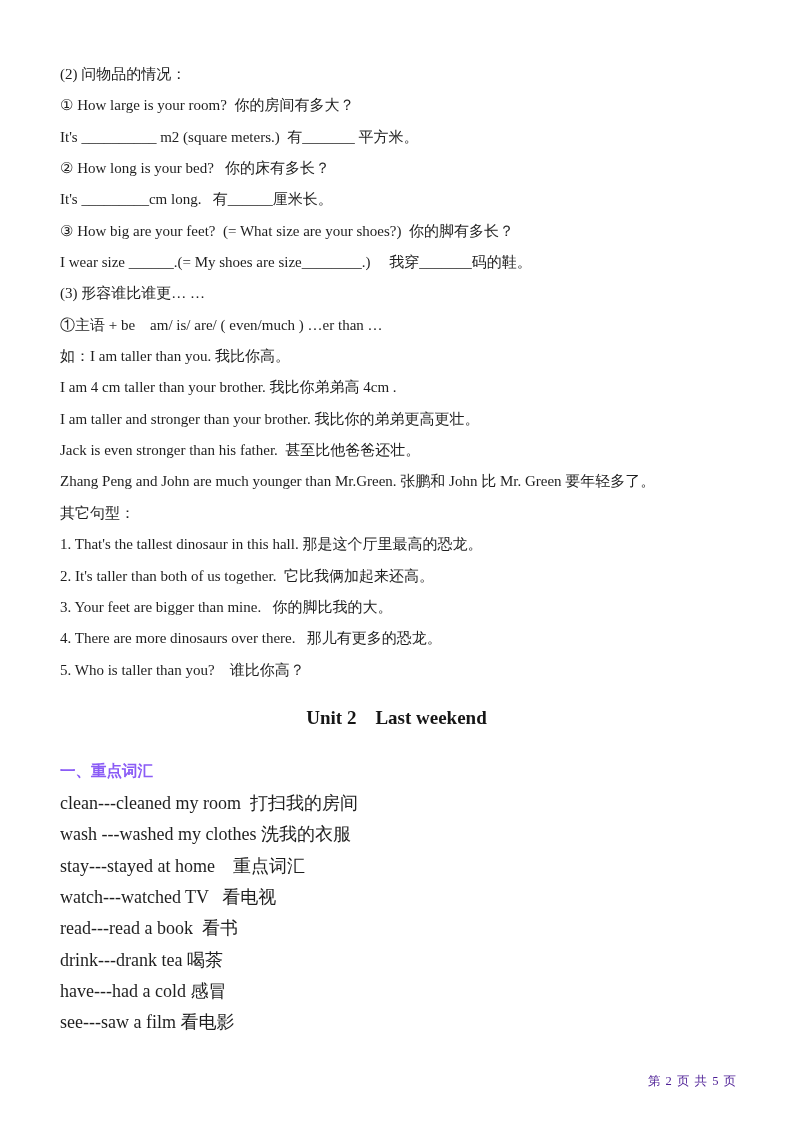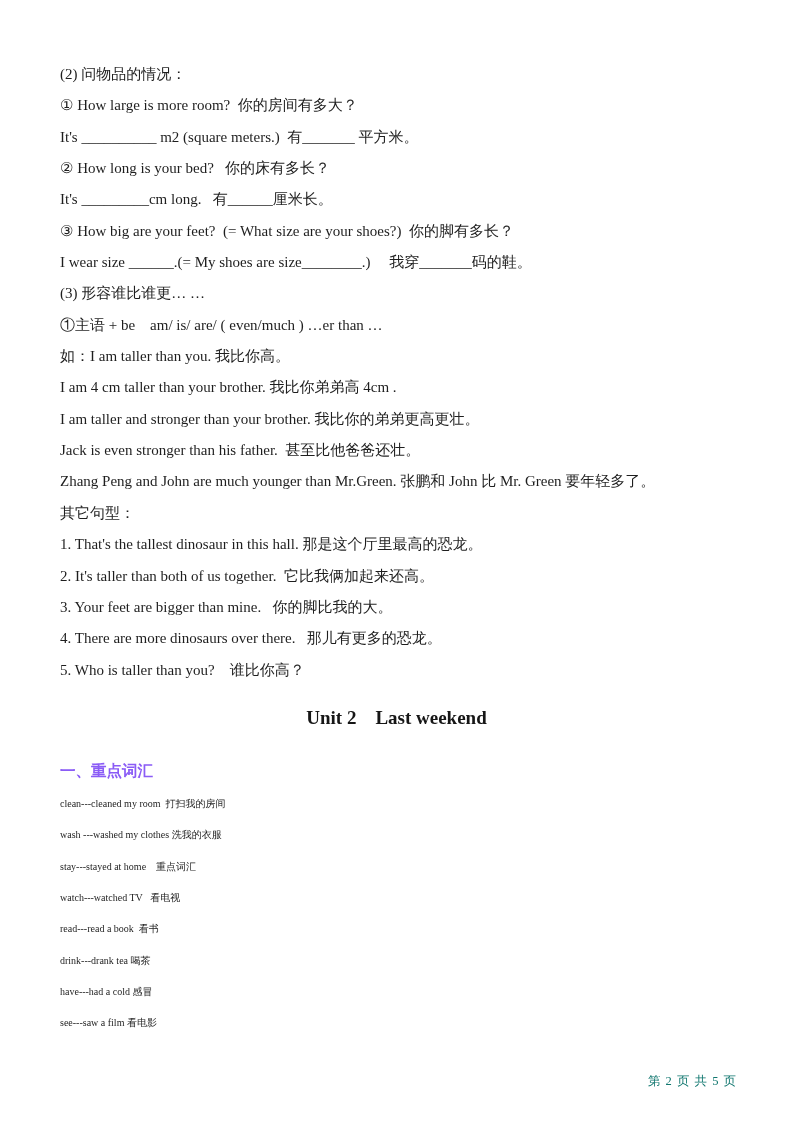--- a/index.html
+++ b/index.html
@@ -55,42 +55,42 @@
   .vocab-columns {
     position: absolute;
     top: 793px;
     left: 60px;
     display: flex;
   }
   .vocab-col-left { width: 353px; }
   .vocab-col-right { width: 330px; }
   .vocab-item {
     height: 31.35px;
-    font-size: 10px;
+    font-size: 18px;
     line-height: 21px;
     white-space: pre;
   }
   .page-footer {
     position: absolute;
     top: 1073px;
     right: 56px;
     font-size: 12.5px;
     letter-spacing: 1px;
-    color: #0f766e;
+    color: #4c1d95;
     white-space: pre;
   }
 </style>
 </head>
 <body>
 
 <div class="page">
 
   <div class="grammar-block">
     <div class="line">(2) 问物品的情况：</div>
-    <div class="line">① How large is more room?  你的房间有多大？</div>
+    <div class="line">① How large is your room?  你的房间有多大？</div>
     <div class="line">It's __________ m2 (square meters.)  有_______ 平方米。</div>
     <div class="line">② How long is your bed?   你的床有多长？</div>
     <div class="line">It's _________cm long.   有______厘米长。</div>
     <div class="line">③ How big are your feet?  (= What size are your shoes?)  你的脚有多长？</div>
     <div class="line">I wear size ______.(= My shoes are size________.)     我穿_______码的鞋。</div>
     <div class="line">(3) 形容谁比谁更… …</div>
     <div class="line">①主语 + be    am/ is/ are/ ( even/much ) …er than …</div>
     <div class="line">如：I am taller than you. 我比你高。</div>
     <div class="line">I am 4 cm taller than your brother. 我比你弟弟高 4cm .</div>
     <div class="line">I am taller and stronger than your brother. 我比你的弟弟更高更壮。</div>

